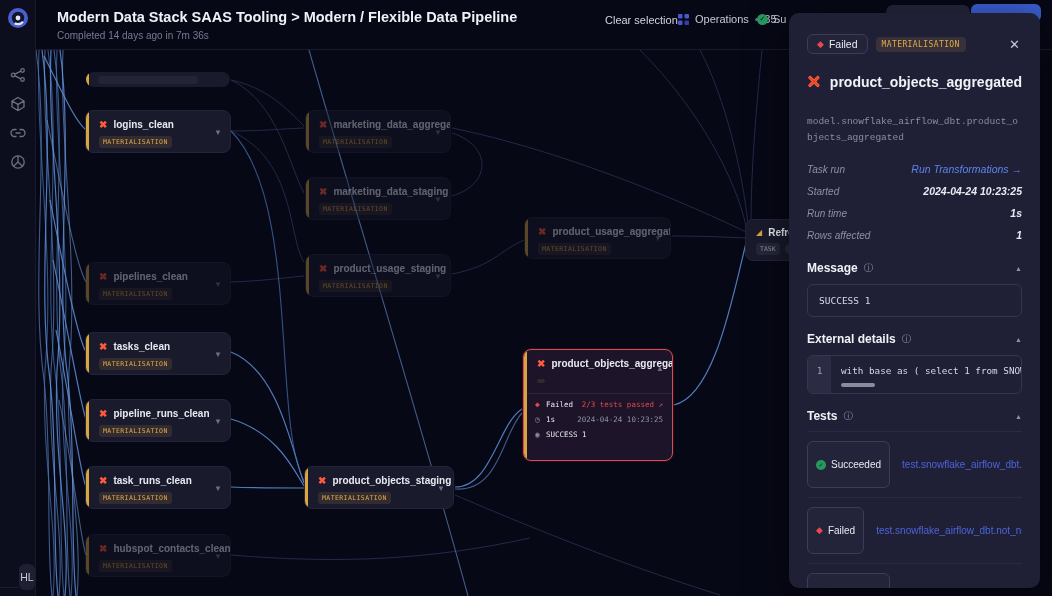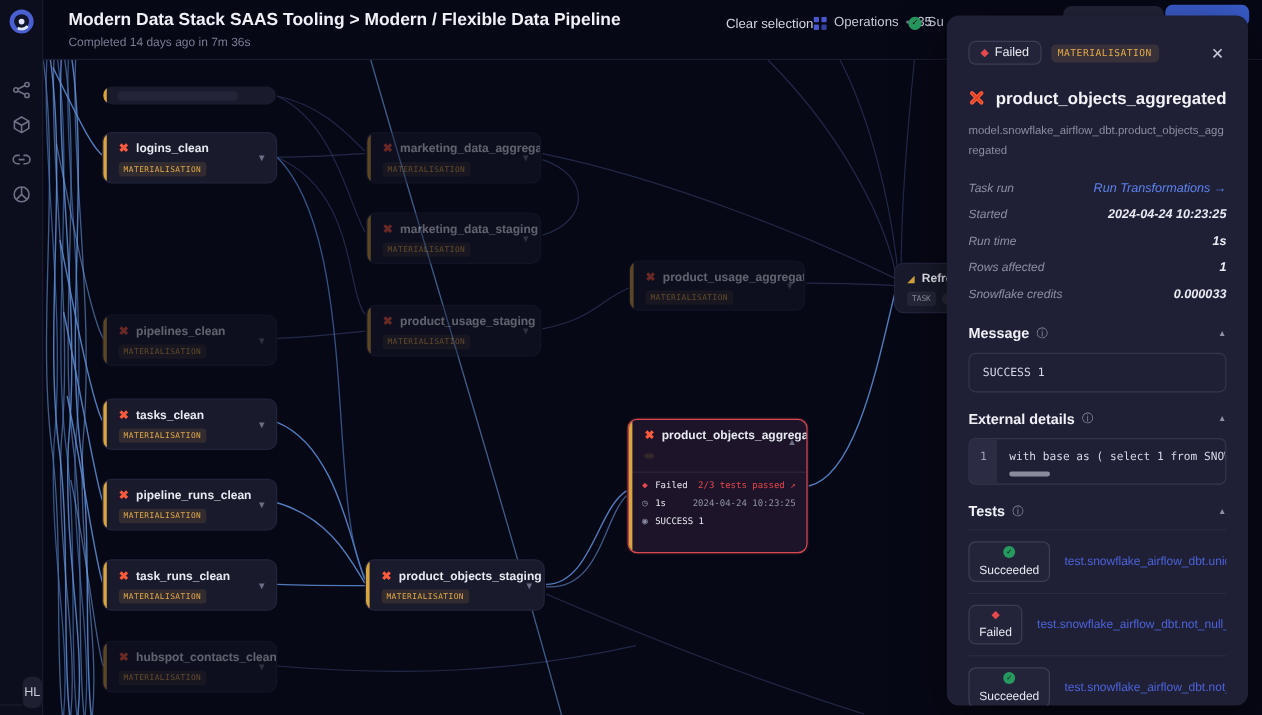--- a/index.html
+++ b/index.html
@@ -109,21 +109,21 @@
     padding:3px 9px; font-size:10.5px; color:#e9eaf2; background:rgba(255,255,255,.02);
   }
   .diamond { color:#e5484d; font-size:9px; line-height:1; }
   .mat-badge {
     font-family:"DejaVu Sans Mono", monospace; font-size:8px; letter-spacing:.4px;
     color:#e3aa4a; background:rgba(227,170,74,.13); padding:3px 6px; border-radius:4px;
   }
   .close-x { margin-left:auto; color:#c6c8d6; font-size:13px; cursor:pointer; padding:2px; }
   .title-row { display:flex; align-items:center; gap:9px; margin-top:17px; }
   .panel-title { font-size:14px; font-weight:700; color:#f2f3f8; }
-  .model-path { margin-top:10px; font-family:Liberation Sans, sans-serif; font-size:9.5px; line-height:1.7; color:#8b8da0; word-break:break-all; }
+  .model-path { margin-top:22px; font-family:Liberation Mono, monospace; font-size:9.5px; line-height:1.7; color:#8b8da0; word-break:break-all; }
   .meta-list { margin-top:12px; }
   .meta-row { display:flex; align-items:center; height:22px;font-style:italic; }
   .meta-label { font-size:10px; color:#8d90a6; }
   .meta-value { margin-left:auto; font-size:10.5px; font-weight:700; color:#e9eaf2; }
   .meta-value.link { color:#5d83ee; font-weight:400; cursor:pointer; }
   .section { margin-top:15px; }
   .section-head { display:flex; align-items:center; gap:6px; }
   .section-title { font-size:12px; font-weight:700; color:#f0f1f7; }
   .info-ico { color:#8d90a6; font-size:9.5px; }
   .collapse { margin-left:auto; color:#8d90a6; font-size:7px; cursor:pointer; }
@@ -133,21 +133,21 @@
   }
   .code-box { margin-top:9px; border:1px solid #35364e; border-radius:6px; display:flex; overflow:hidden; }
   .code-gutter { width:23px; background:#2b2c44; color:#9ea0b4; font-family:"DejaVu Sans Mono", monospace; font-size:9.5px; text-align:center; padding-top:9px; }
   .code-area { flex:1; padding:9px 9px 6px 10px; overflow:hidden; }
   .code-line { font-family:"DejaVu Sans Mono", monospace; font-size:9.3px; color:#d6d8e6; white-space:nowrap; }
   .scroll-thumb { margin-top:7px; width:34px; height:4px; background:#8a8c9e; border-radius:2px; }
   .tests-list { margin-top:8px; border-top:1px solid #2a2b42; }
   .test-row { display:flex; align-items:center; gap:12px; padding:9px 0; border-bottom:1px solid #2a2b42; }
   .test-pill {
     display:flex; align-items:center; gap:5px; border:1px solid #3c3d55; border-radius:6px;
-    padding:3px 8px; font-size:10px; color:#e9eaf2; flex-shrink:0; background:rgba(255,255,255,.02);flex-direction:column;
+    padding:17px 8px; font-size:10px; color:#e9eaf2; flex-shrink:0; background:rgba(255,255,255,.02);
   }
   .test-check { width:10px; height:10px; border-radius:50%; background:#27985f; color:#08110c; font-size:6px; display:flex; align-items:center; justify-content:center; }
   .test-link { font-size:10px; color:#4d63d9; white-space:nowrap; overflow:hidden; flex:1; cursor:pointer; }
 </style>
 </head>
 <body>
 
 <svg class="edges">
 
   <path class="edge-b2" d="M36,50 C50,150 30,280 44,380 C52,450 46,540 52,596"></path>
@@ -426,24 +426,20 @@
       <span class="meta-label">Started</span>
       <span class="meta-value">2024-04-24 10:23:25</span>
     </div>
     <div class="meta-row">
       <span class="meta-label">Run time</span>
       <span class="meta-value">1s</span>
     </div>
     <div class="meta-row">
       <span class="meta-label">Rows affected</span>
       <span class="meta-value">1</span>
-    </div>
-    <div class="meta-row">
-      <span class="meta-label">Snowflake credits</span>
-      <span class="meta-value">0.000033</span>
     </div>
   </div>
 
   <div class="section">
     <div class="section-head">
       <span class="section-title">Message</span>
       <span class="info-ico">ⓘ</span>
       <span class="collapse">▲</span>
     </div>
     <div class="msg-box">SUCCESS 1</div>

